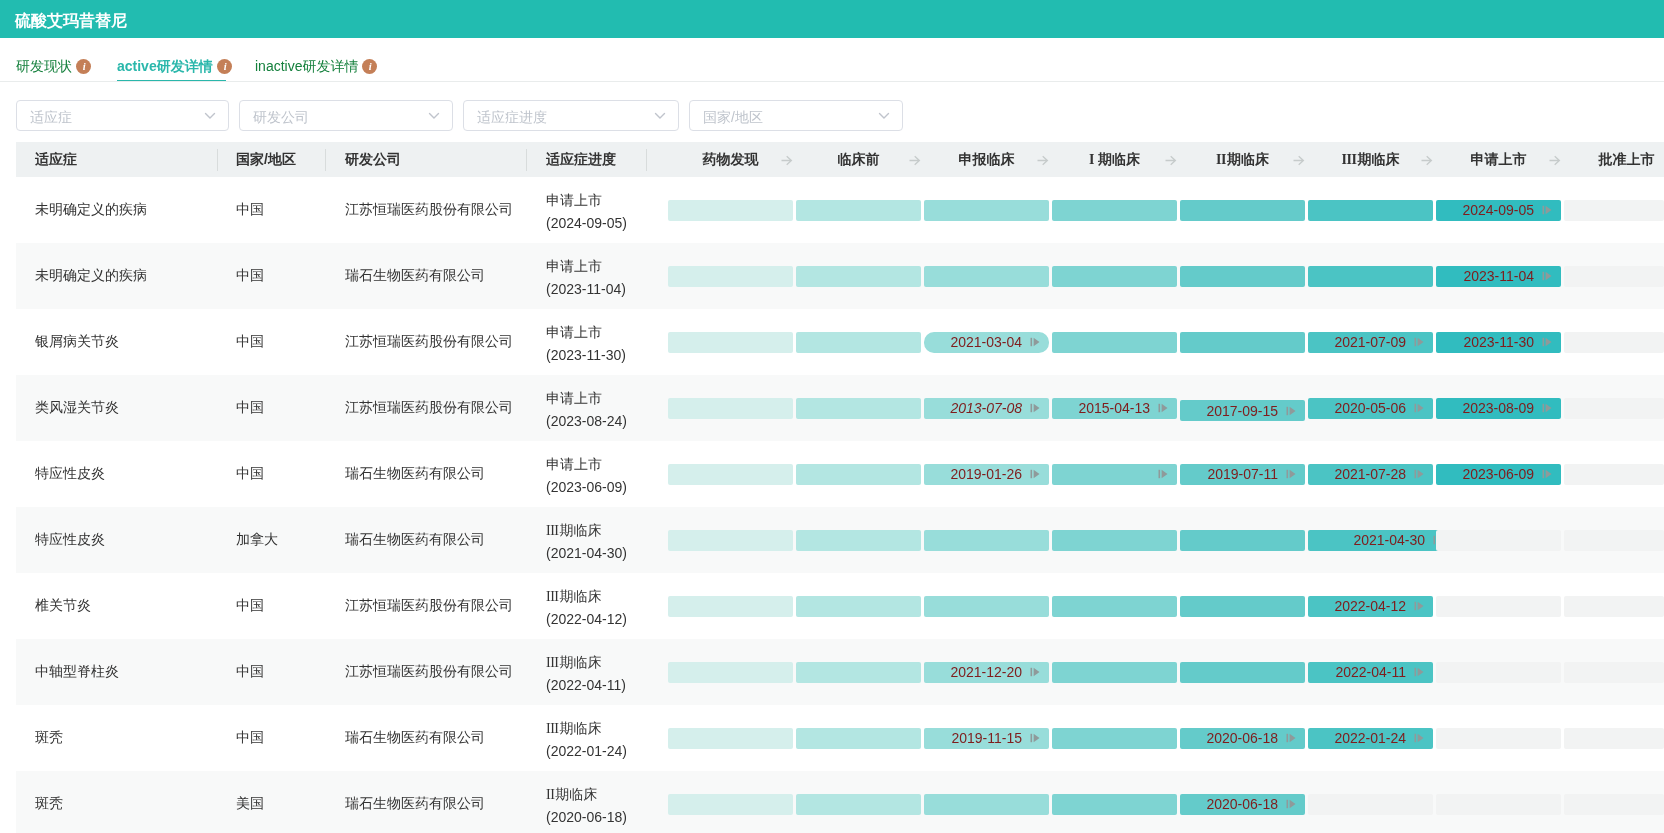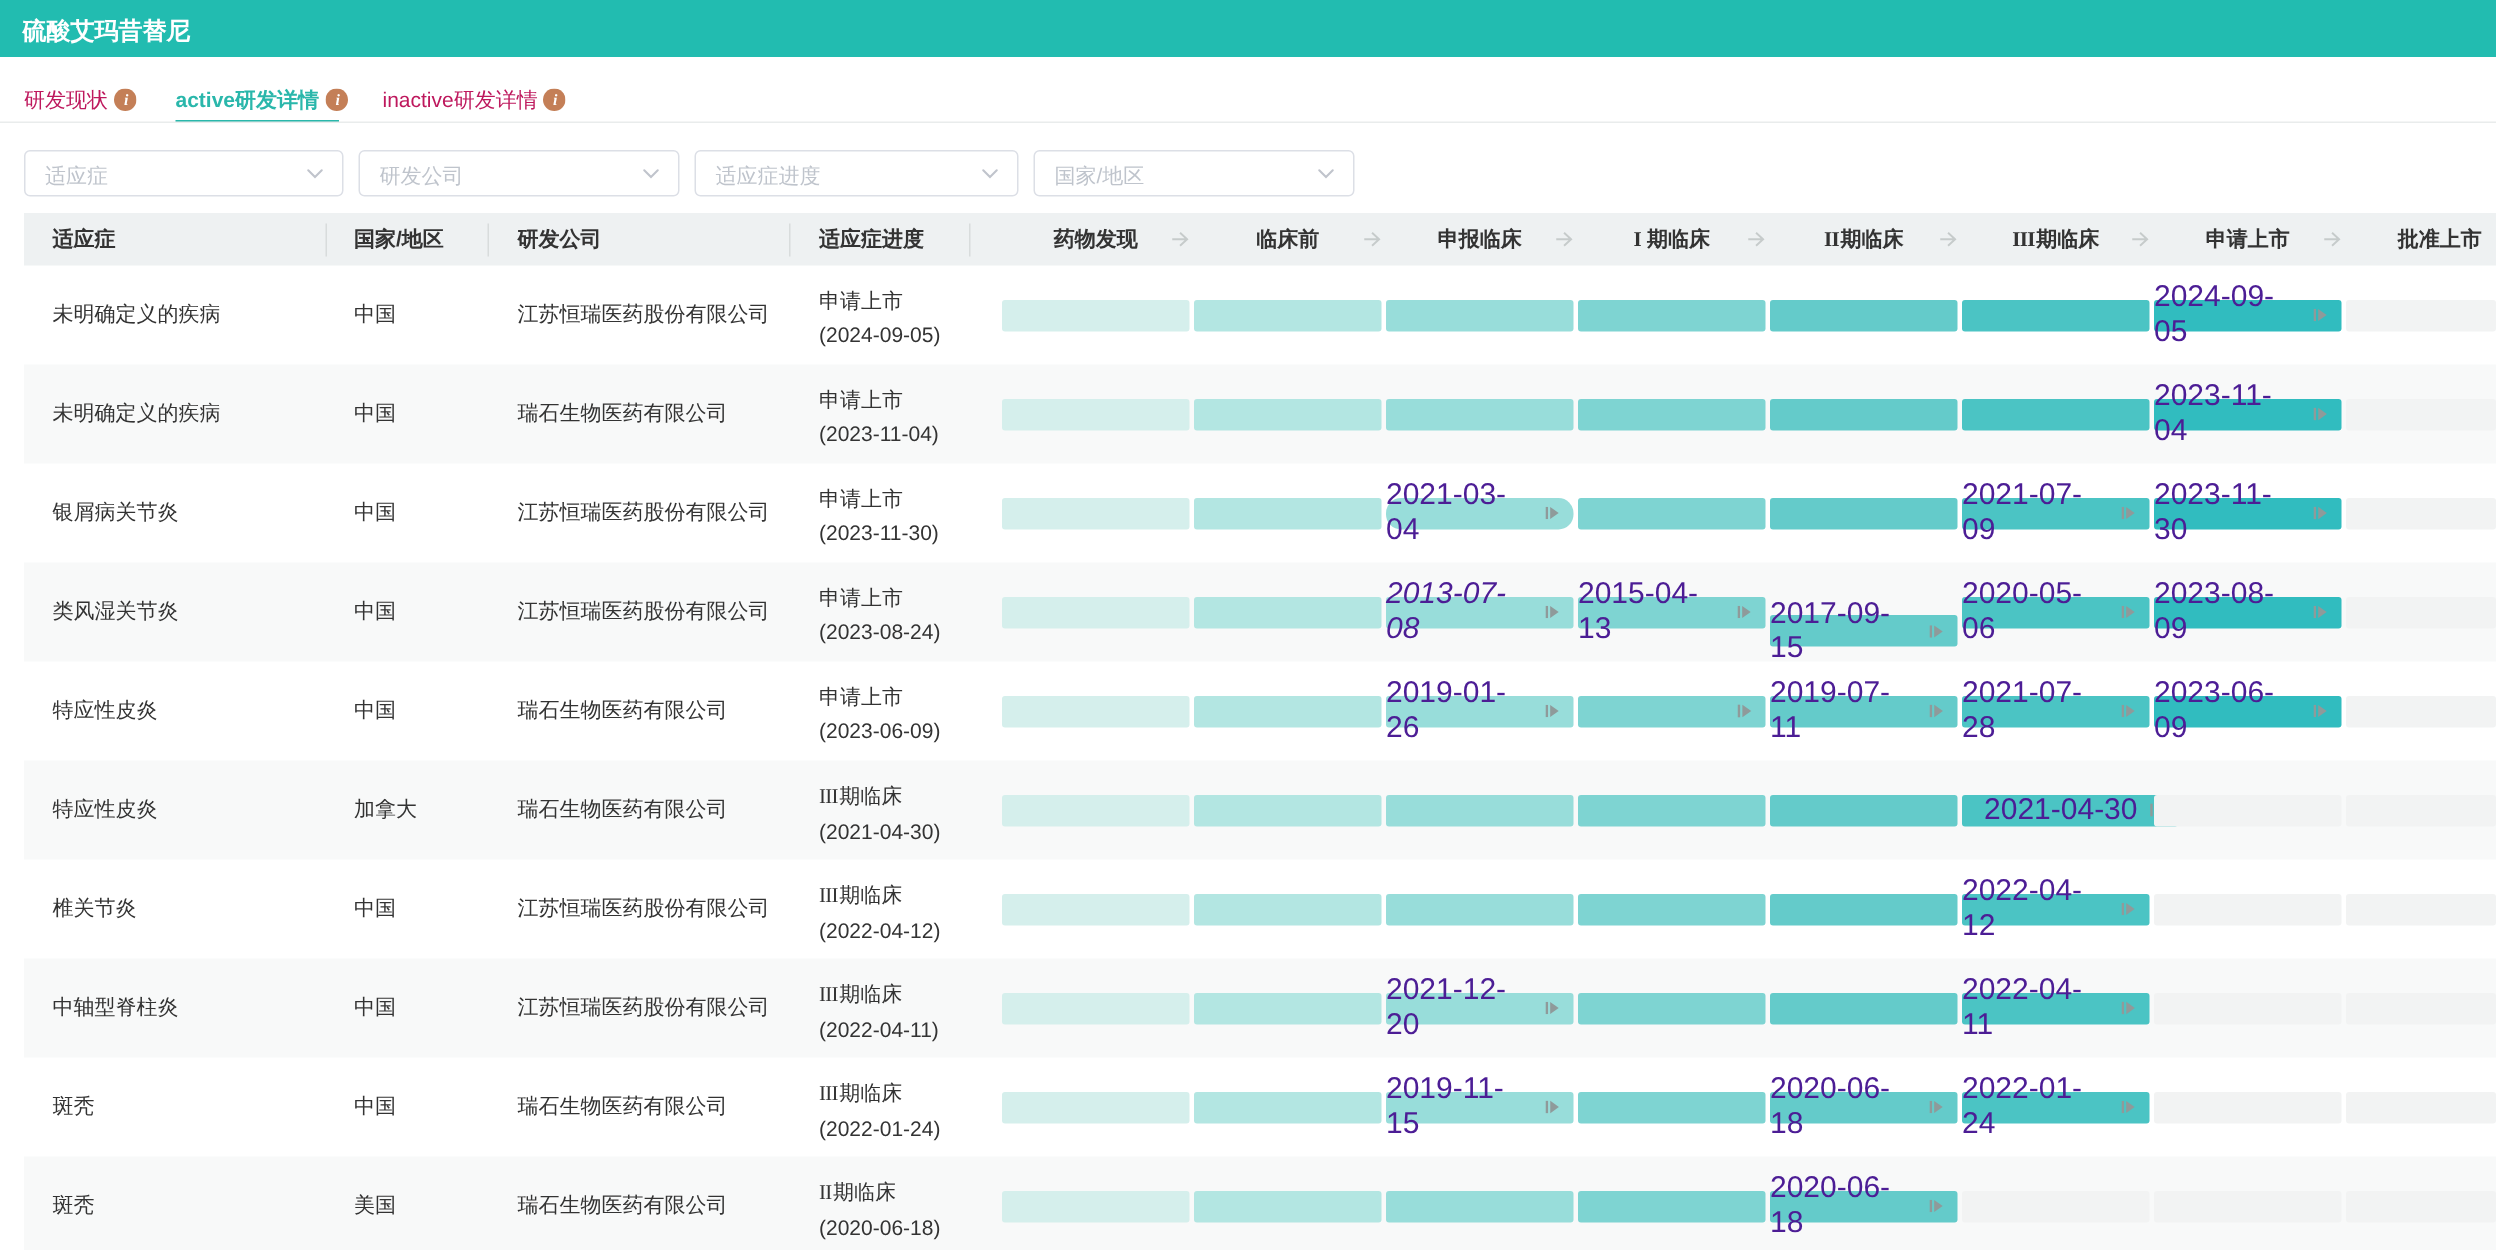--- a/index.html
+++ b/index.html
@@ -1,41 +1,41 @@
 <!DOCTYPE html>
 <html><head><meta charset="utf-8">
 <style>
 *{margin:0;padding:0;box-sizing:border-box;}
 html,body{width:1664px;height:833px;overflow:hidden;background:#fff;
  font-family:"Liberation Sans",sans-serif;-webkit-font-smoothing:antialiased;}
 .topbar{position:absolute;left:0;top:0;width:1664px;height:38px;background:#22bcb0;}
 .topbar span{position:absolute;left:15px;top:11px;font-size:16px;font-weight:bold;color:#fff;}
 .tabline{position:absolute;left:0;top:81px;width:1664px;height:1px;background:#e9ecec;}
-.tab{position:absolute;top:56px;font-size:14px;color:#be185d;white-space:nowrap;}
+.tab{position:absolute;top:56px;font-size:14px;color:#15803d;white-space:nowrap;}
 .tab .info{position:relative;top:3px;margin-left:4px;}
 .tab.act{color:#2ab7ab;font-weight:bold;}
 .underline{position:absolute;left:117px;top:80px;width:109px;height:2px;background:#2ab7ab;}
 .filter{position:absolute;top:100px;height:31px;border:1px solid #dcdfe6;border-radius:4px;background:#fff;}
 .filter span{position:absolute;left:13px;top:8px;font-size:14px;color:#bfc4cc;}
 .filter svg{position:absolute;right:12px;top:11px;}
 .thead{position:absolute;left:16px;top:142px;width:1648px;height:35px;background:#eef1f2;}
 .th{position:absolute;top:0;height:35px;line-height:35px;font-size:14px;font-weight:bold;color:#333;white-space:nowrap;}
 .sep{position:absolute;top:7px;height:22px;width:1px;background:#d8dcdc;}
 .arrow{position:absolute;top:11px;}
 .row{position:absolute;left:16px;width:1648px;height:66px;}
 .row.alt{background:#f8f9f9;}
 .c{position:absolute;font-size:14px;color:#333;white-space:nowrap;}
 .c1{left:19px;top:24px;}
 .c2{left:220px;top:24px;}
 .c3{left:329px;top:24px;}
 .c4{left:530px;top:12px;line-height:23px;}
 .rn{font-family:"Liberation Serif",serif;letter-spacing:-0.5px;margin-right:1px;}
 .rn1{margin-right:4px;}
 .seg{position:absolute;height:21px;border-radius:2px;display:flex;align-items:center;justify-content:flex-end;padding-right:9px;}
-.seg span{font-size:20px;color:#4c1d95;margin-right:8px;}
+.seg span{font-size:14px;color:#7f1d1d;margin-right:8px;}
 </style></head><body>
 <div class="topbar">
     <span>硫酸艾玛昔替尼</span>
   </div>
 
 <div class="tab" style="left:16px;">研发现状<svg class="info" width="15" height="15" viewBox="0 0 15 15">
       <circle cx="7.5" cy="7.5" r="7.5" fill="#c47f57"></circle>
       <text x="8.2" y="11.3" font-size="10.5" font-weight="bold" font-style="italic" font-family="Liberation Serif, serif" fill="#fff" text-anchor="middle">i</text>
     </svg></div>
 <div class="tab act" style="left:117px;"><b>active</b>研发详情<svg class="info" width="15" height="15" viewBox="0 0 15 15">
@@ -197,21 +197,21 @@
         <path d="M3.6 0.8 L9.5 5 L3.6 9.2 Z" fill="#8f9a9a"></path>
       </svg>
     </div>
     <div class="seg" style="left:1036px;top:22.5px;width:125px;background:#7ed4d2;">
       <span>2015-04-13</span>
       <svg class="step" width="10" height="10" viewBox="0 0 10 10">
         <rect x="0.5" y="0.8" width="1.6" height="8.4" fill="#8f9a9a"></rect>
         <path d="M3.6 0.8 L9.5 5 L3.6 9.2 Z" fill="#8f9a9a"></path>
       </svg>
     </div>
-    <div class="seg" style="left:1164px;top:35px;width:125px;background:#64cbca;justify-content:space-between;">
+    <div class="seg" style="left:1164px;top:25px;width:125px;background:#64cbca;">
       <span>2017-09-15</span>
       <svg class="step" width="10" height="10" viewBox="0 0 10 10">
         <rect x="0.5" y="0.8" width="1.6" height="8.4" fill="#8f9a9a"></rect>
         <path d="M3.6 0.8 L9.5 5 L3.6 9.2 Z" fill="#8f9a9a"></path>
       </svg>
     </div>
     <div class="seg" style="left:1292px;top:22.5px;width:125px;background:#4bc4c4;">
       <span>2020-05-06</span>
       <svg class="step" width="10" height="10" viewBox="0 0 10 10">
         <rect x="0.5" y="0.8" width="1.6" height="8.4" fill="#8f9a9a"></rect>

